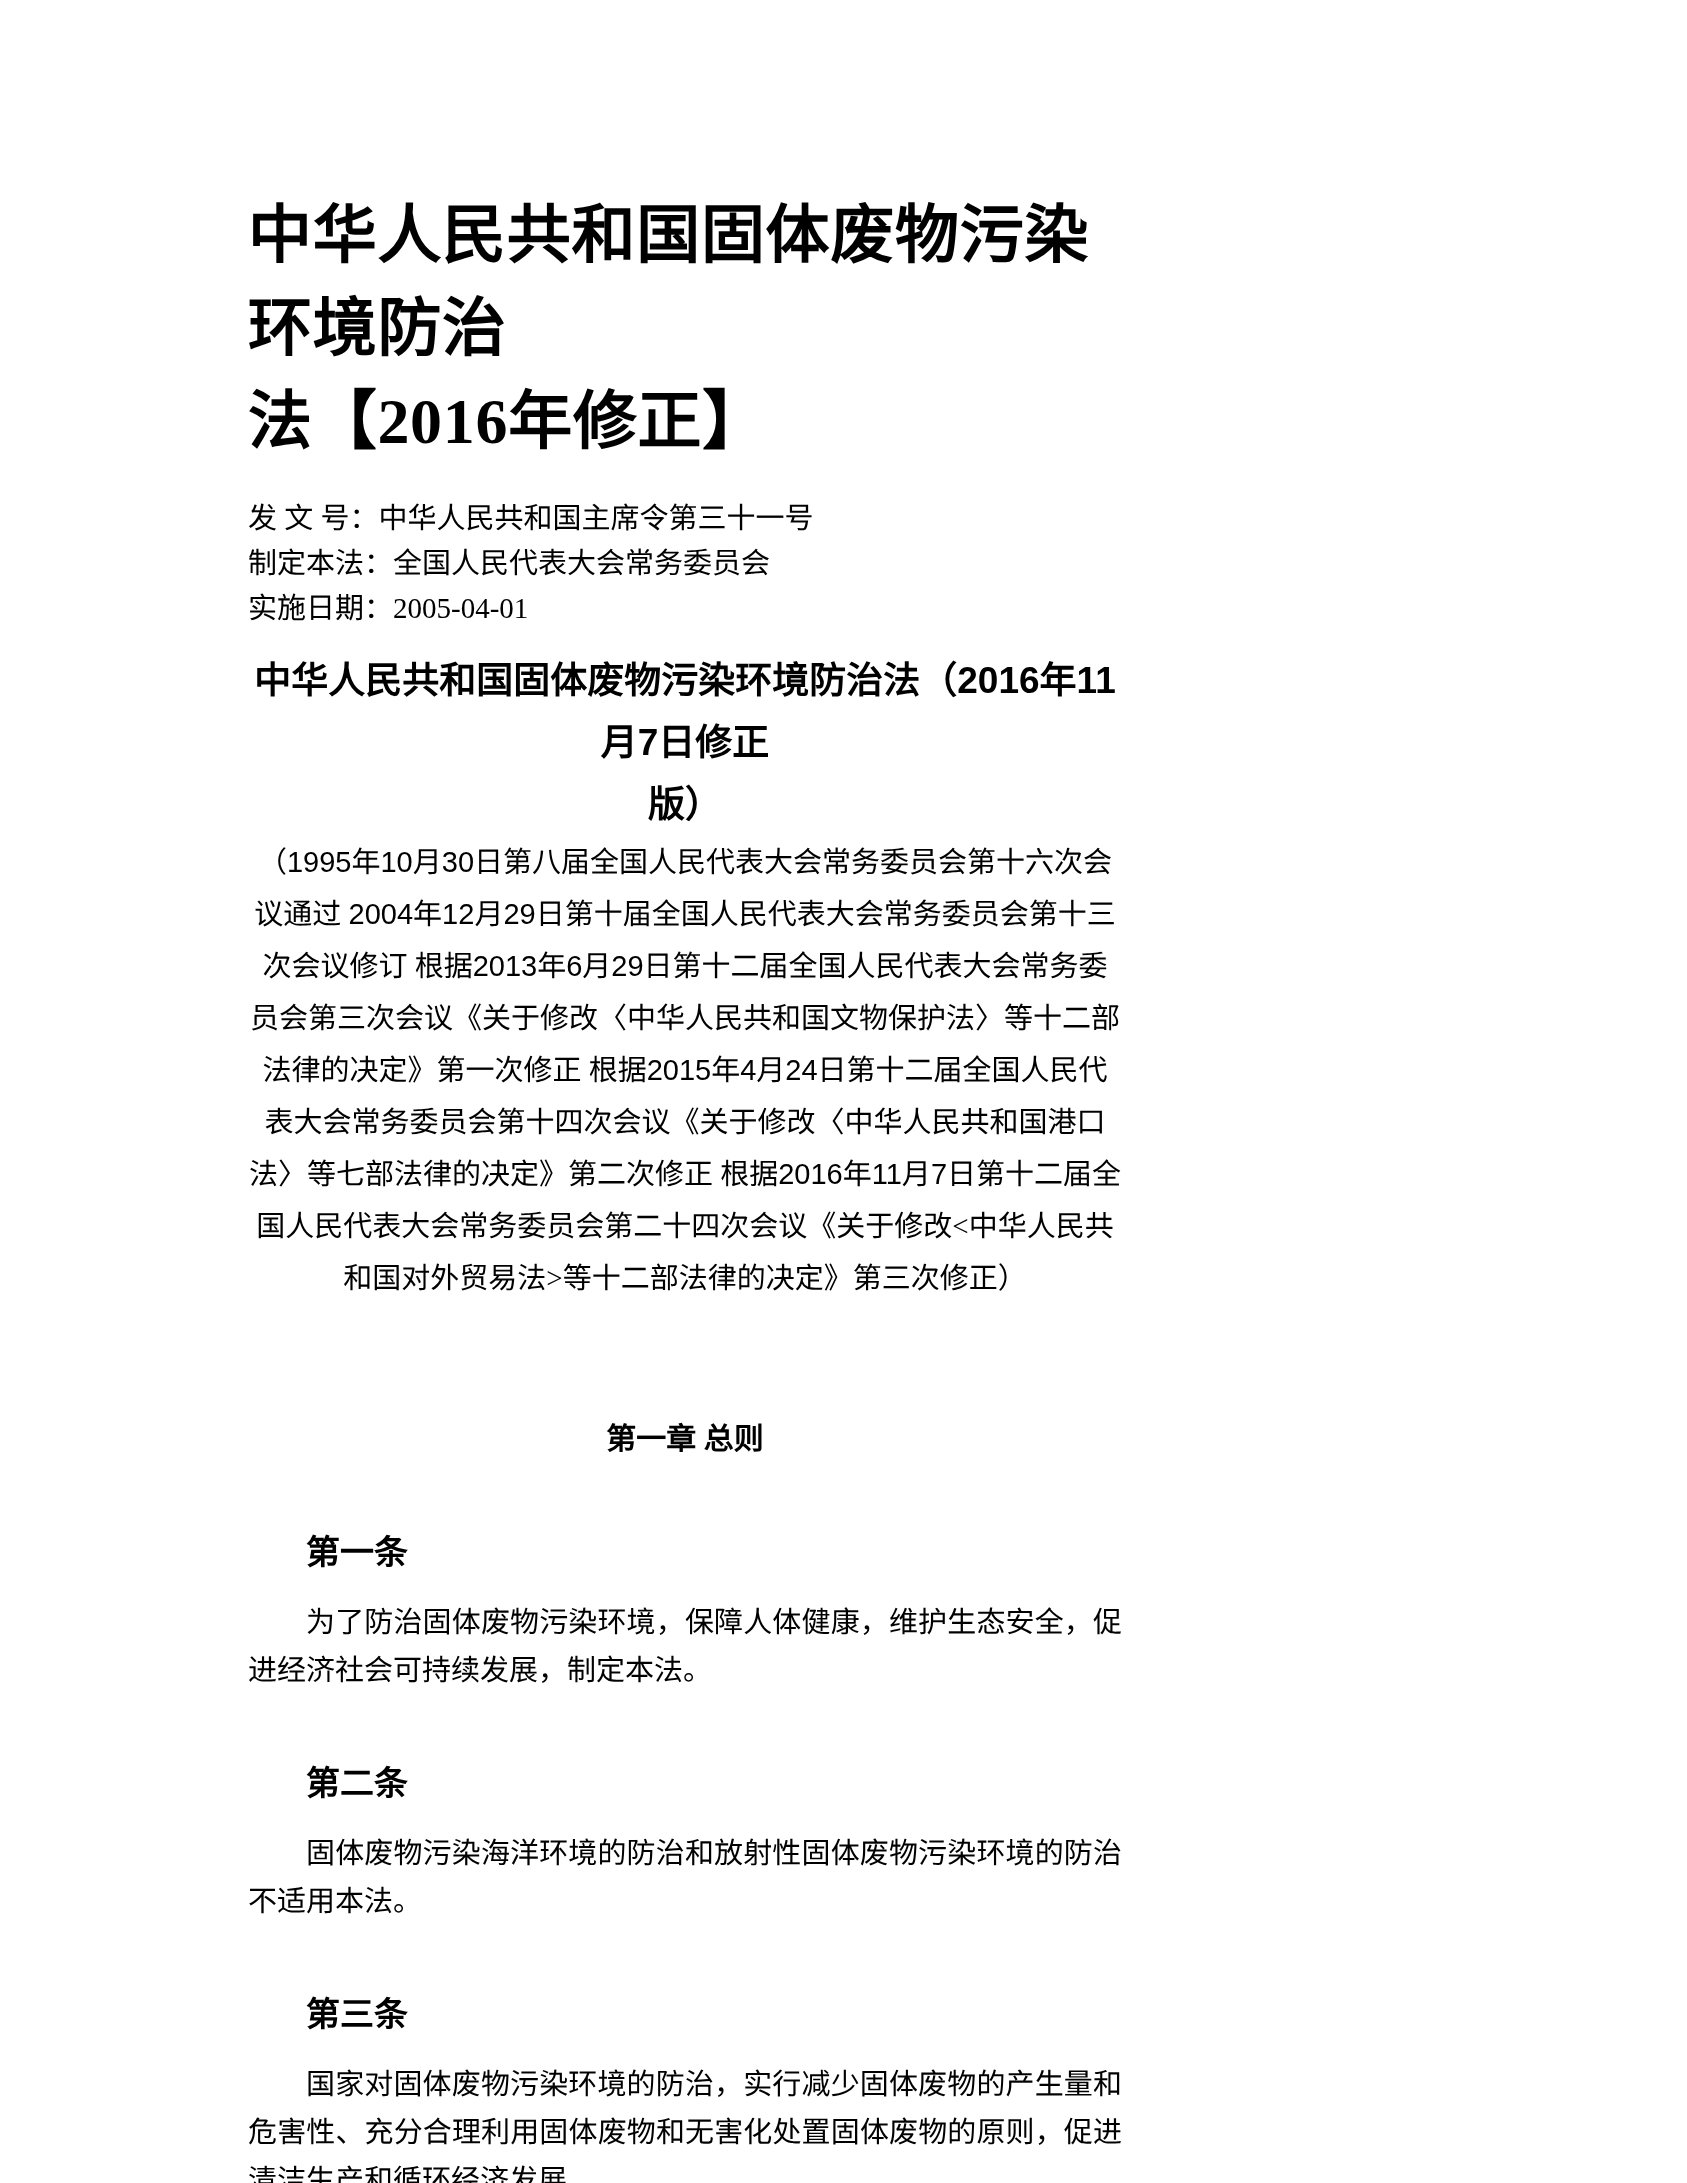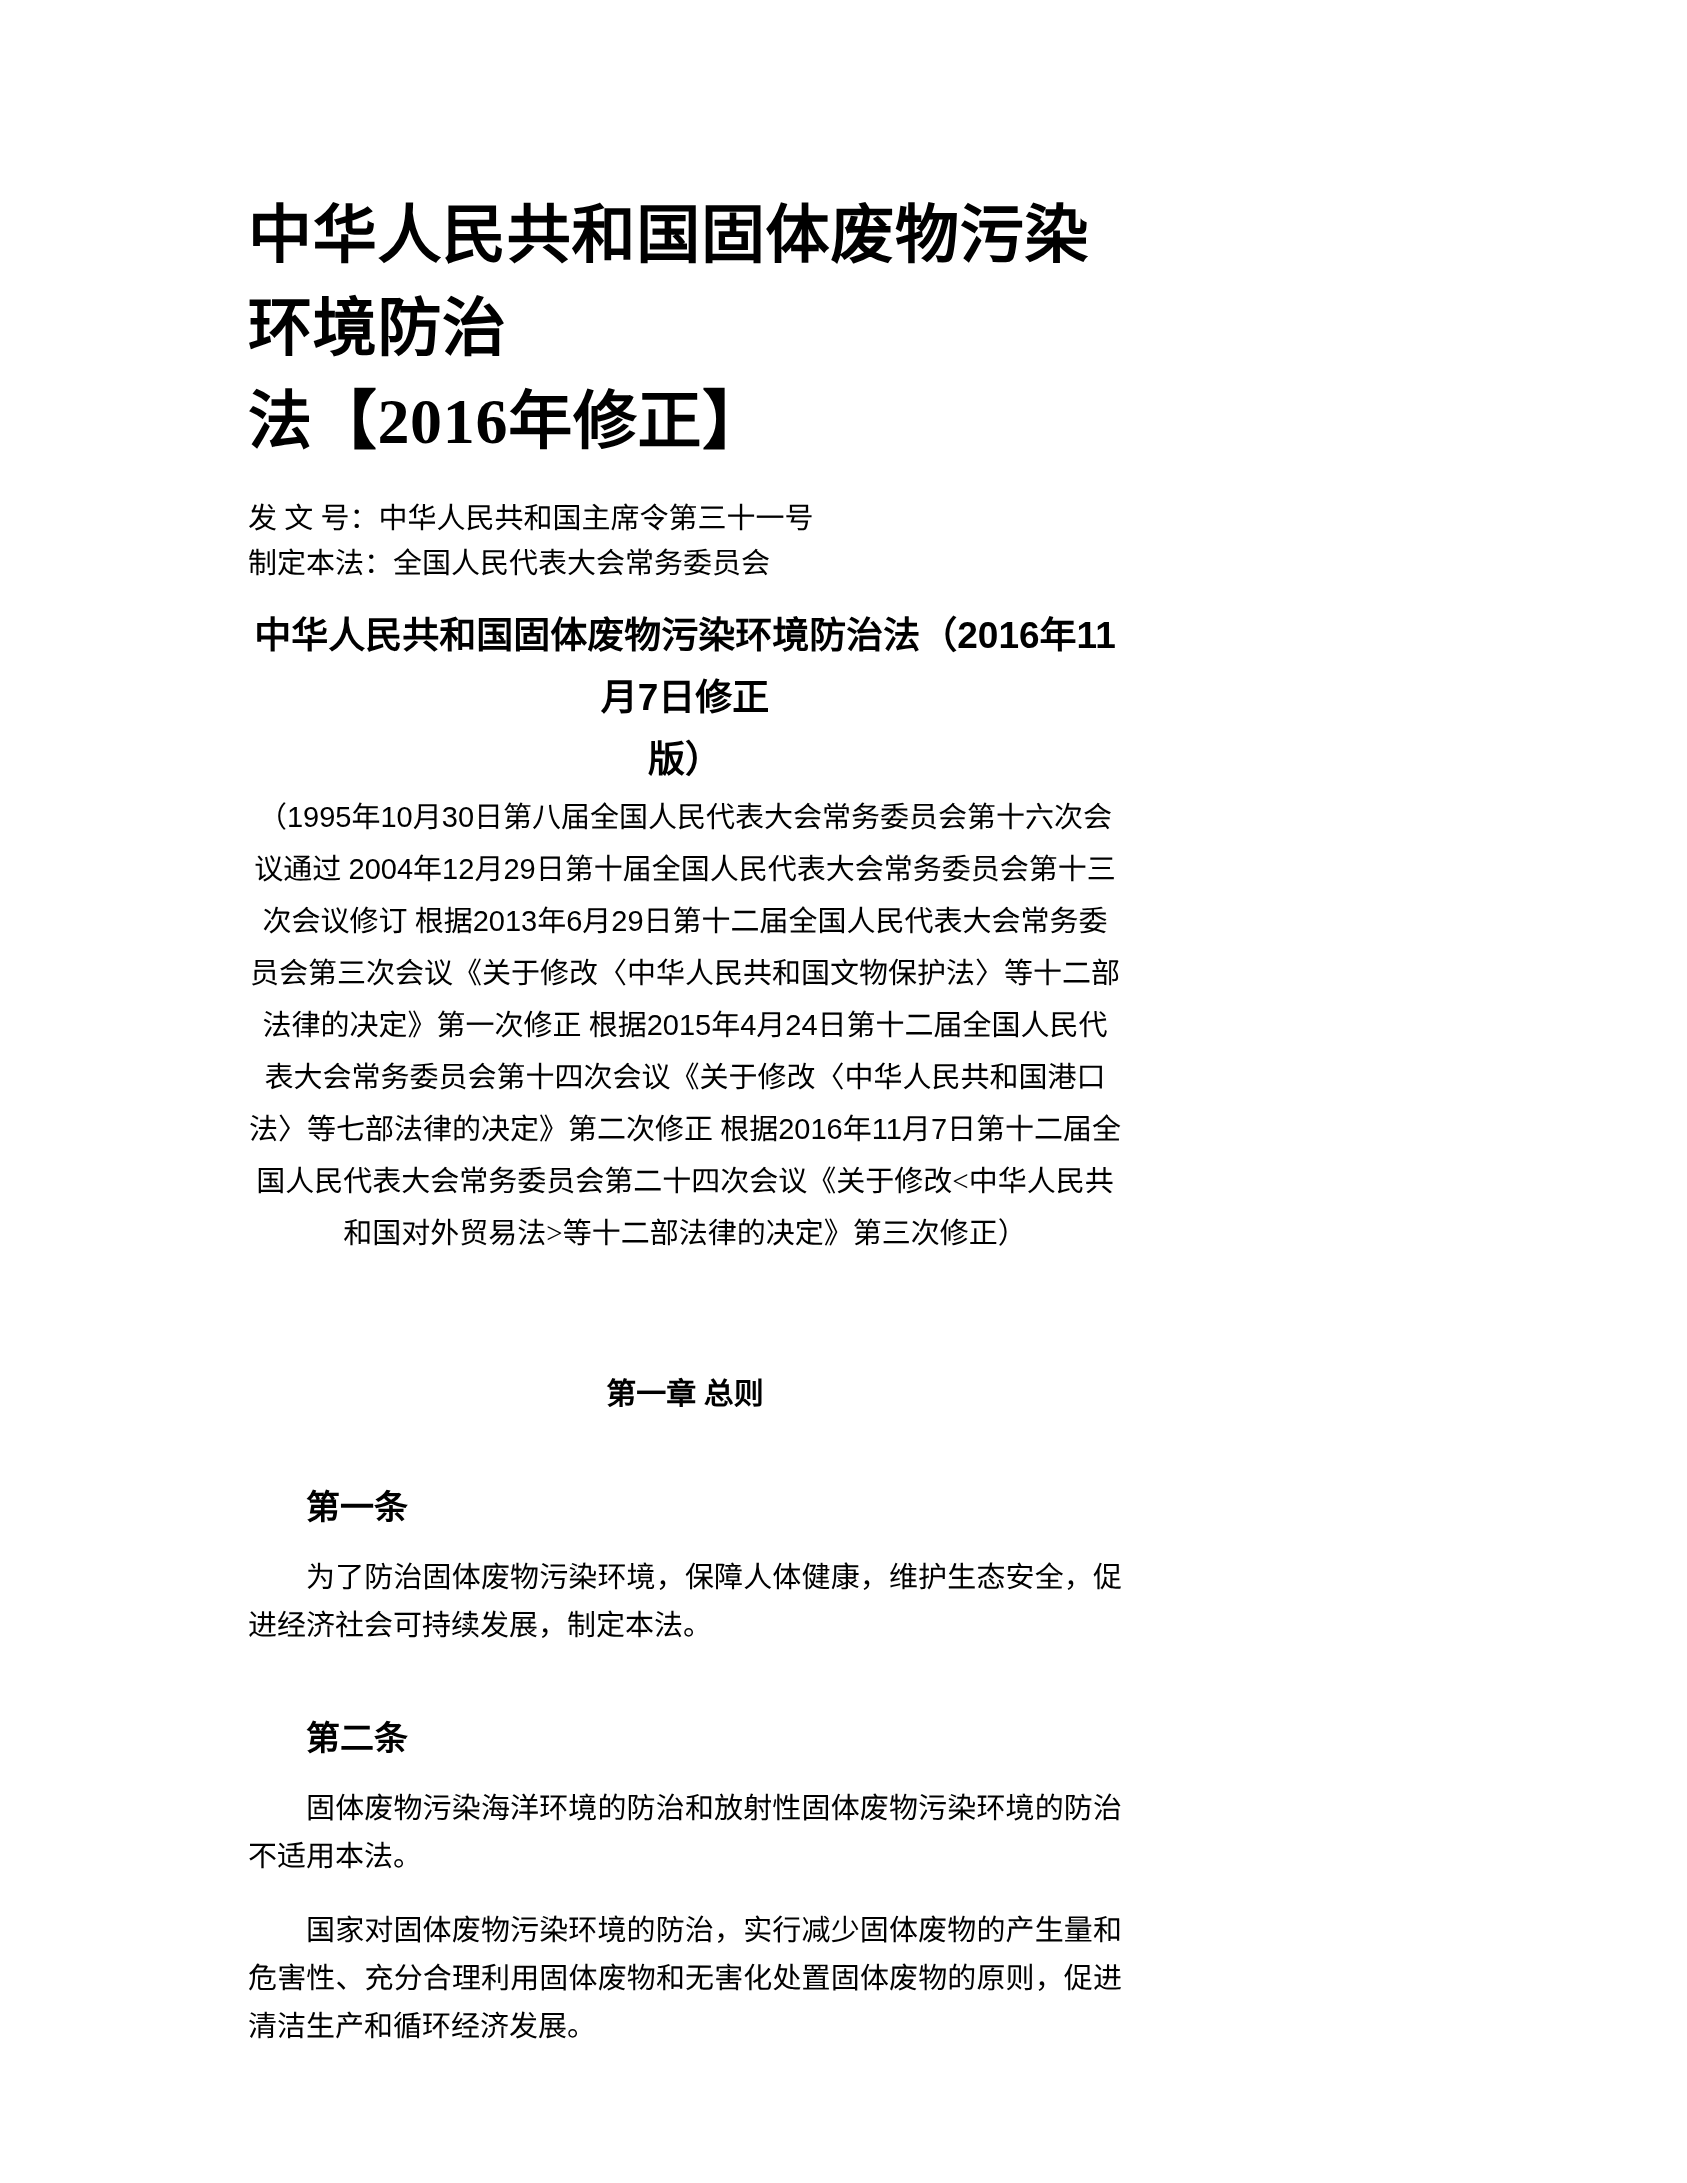--- a/index.html
+++ b/index.html
@@ -95,34 +95,36 @@
   <div class="content">
 
     <h1 class="doc-title">
       <span class="title-line">中华人民共和国固体废物污染环境防治</span>
       <span class="title-line">法【2016年修正】</span>
     </h1>
 
     <div class="meta-block">
       <div class="meta-row"><span>发 文 号</span><span>：</span><span>中华人民共和国主席令第三十一号</span></div>
       <div class="meta-row"><span>制定本法</span><span>：</span><span>全国人民代表大会常务委员会</span></div>
+      <div class="meta-row"><span>实施日期</span><span>：</span><span>2005-04-01</span></div>
     </div>
 
     <h2 class="doc-subtitle">
       <span class="subtitle-line sans-digits">中华人民共和国固体废物污染环境防治法（<span class="latin-num">2016</span>年<span class="latin-num">11</span>月<span class="latin-num">7</span>日修正</span>
       <span class="subtitle-line sans-digits">版）</span>
     </h2>
 
     <p class="revision-note sans-digits">（<span class="latin-num">1995</span>年<span class="latin-num">10</span>月<span class="latin-num">30</span>日第八届全国人民代表大会常务委员会第十六次会议通过 <span class="latin-num">2004</span>年<span class="latin-num">12</span>月<span class="latin-num">29</span>日第十届全国人民代表大会常务委员会第十三次会议修订 根据<span class="latin-num">2013</span>年<span class="latin-num">6</span>月<span class="latin-num">29</span>日第十二届全国人民代表大会常务委员会第三次会议《关于修改〈中华人民共和国文物保护法〉等十二部法律的决定》第一次修正 根据<span class="latin-num">2015</span>年<span class="latin-num">4</span>月<span class="latin-num">24</span>日第十二届全国人民代表大会常务委员会第十四次会议《关于修改〈中华人民共和国港口法〉等七部法律的决定》第二次修正 根据<span class="latin-num">2016</span>年<span class="latin-num">11</span>月<span class="latin-num">7</span>日第十二届全国人民代表大会常务委员会第二十四次会议《关于修改&lt;中华人民共和国对外贸易法&gt;等十二部法律的决定》第三次修正）</p>
 
     <h3 class="chapter-heading">第一章 总则</h3>
 
     <p class="article-number">第一条</p>
     <p class="article-paragraph">为了防治固体废物污染环境，保障人体健康，维护生态安全，促进经济社会可持续发展，制定本法。</p>
 
     <p class="article-number">第二条</p>
     <p class="article-paragraph">固体废物污染海洋环境的防治和放射性固体废物污染环境的防治不适用本法。</p>
 
+    <p class="article-number">第三条</p>
     <p class="article-paragraph">国家对固体废物污染环境的防治，实行减少固体废物的产生量和危害性、充分合理利用固体废物和无害化处置固体废物的原则，促进清洁生产和循环经济发展。</p>
 
   </div>
 </div>
 
 
 </body></html>

